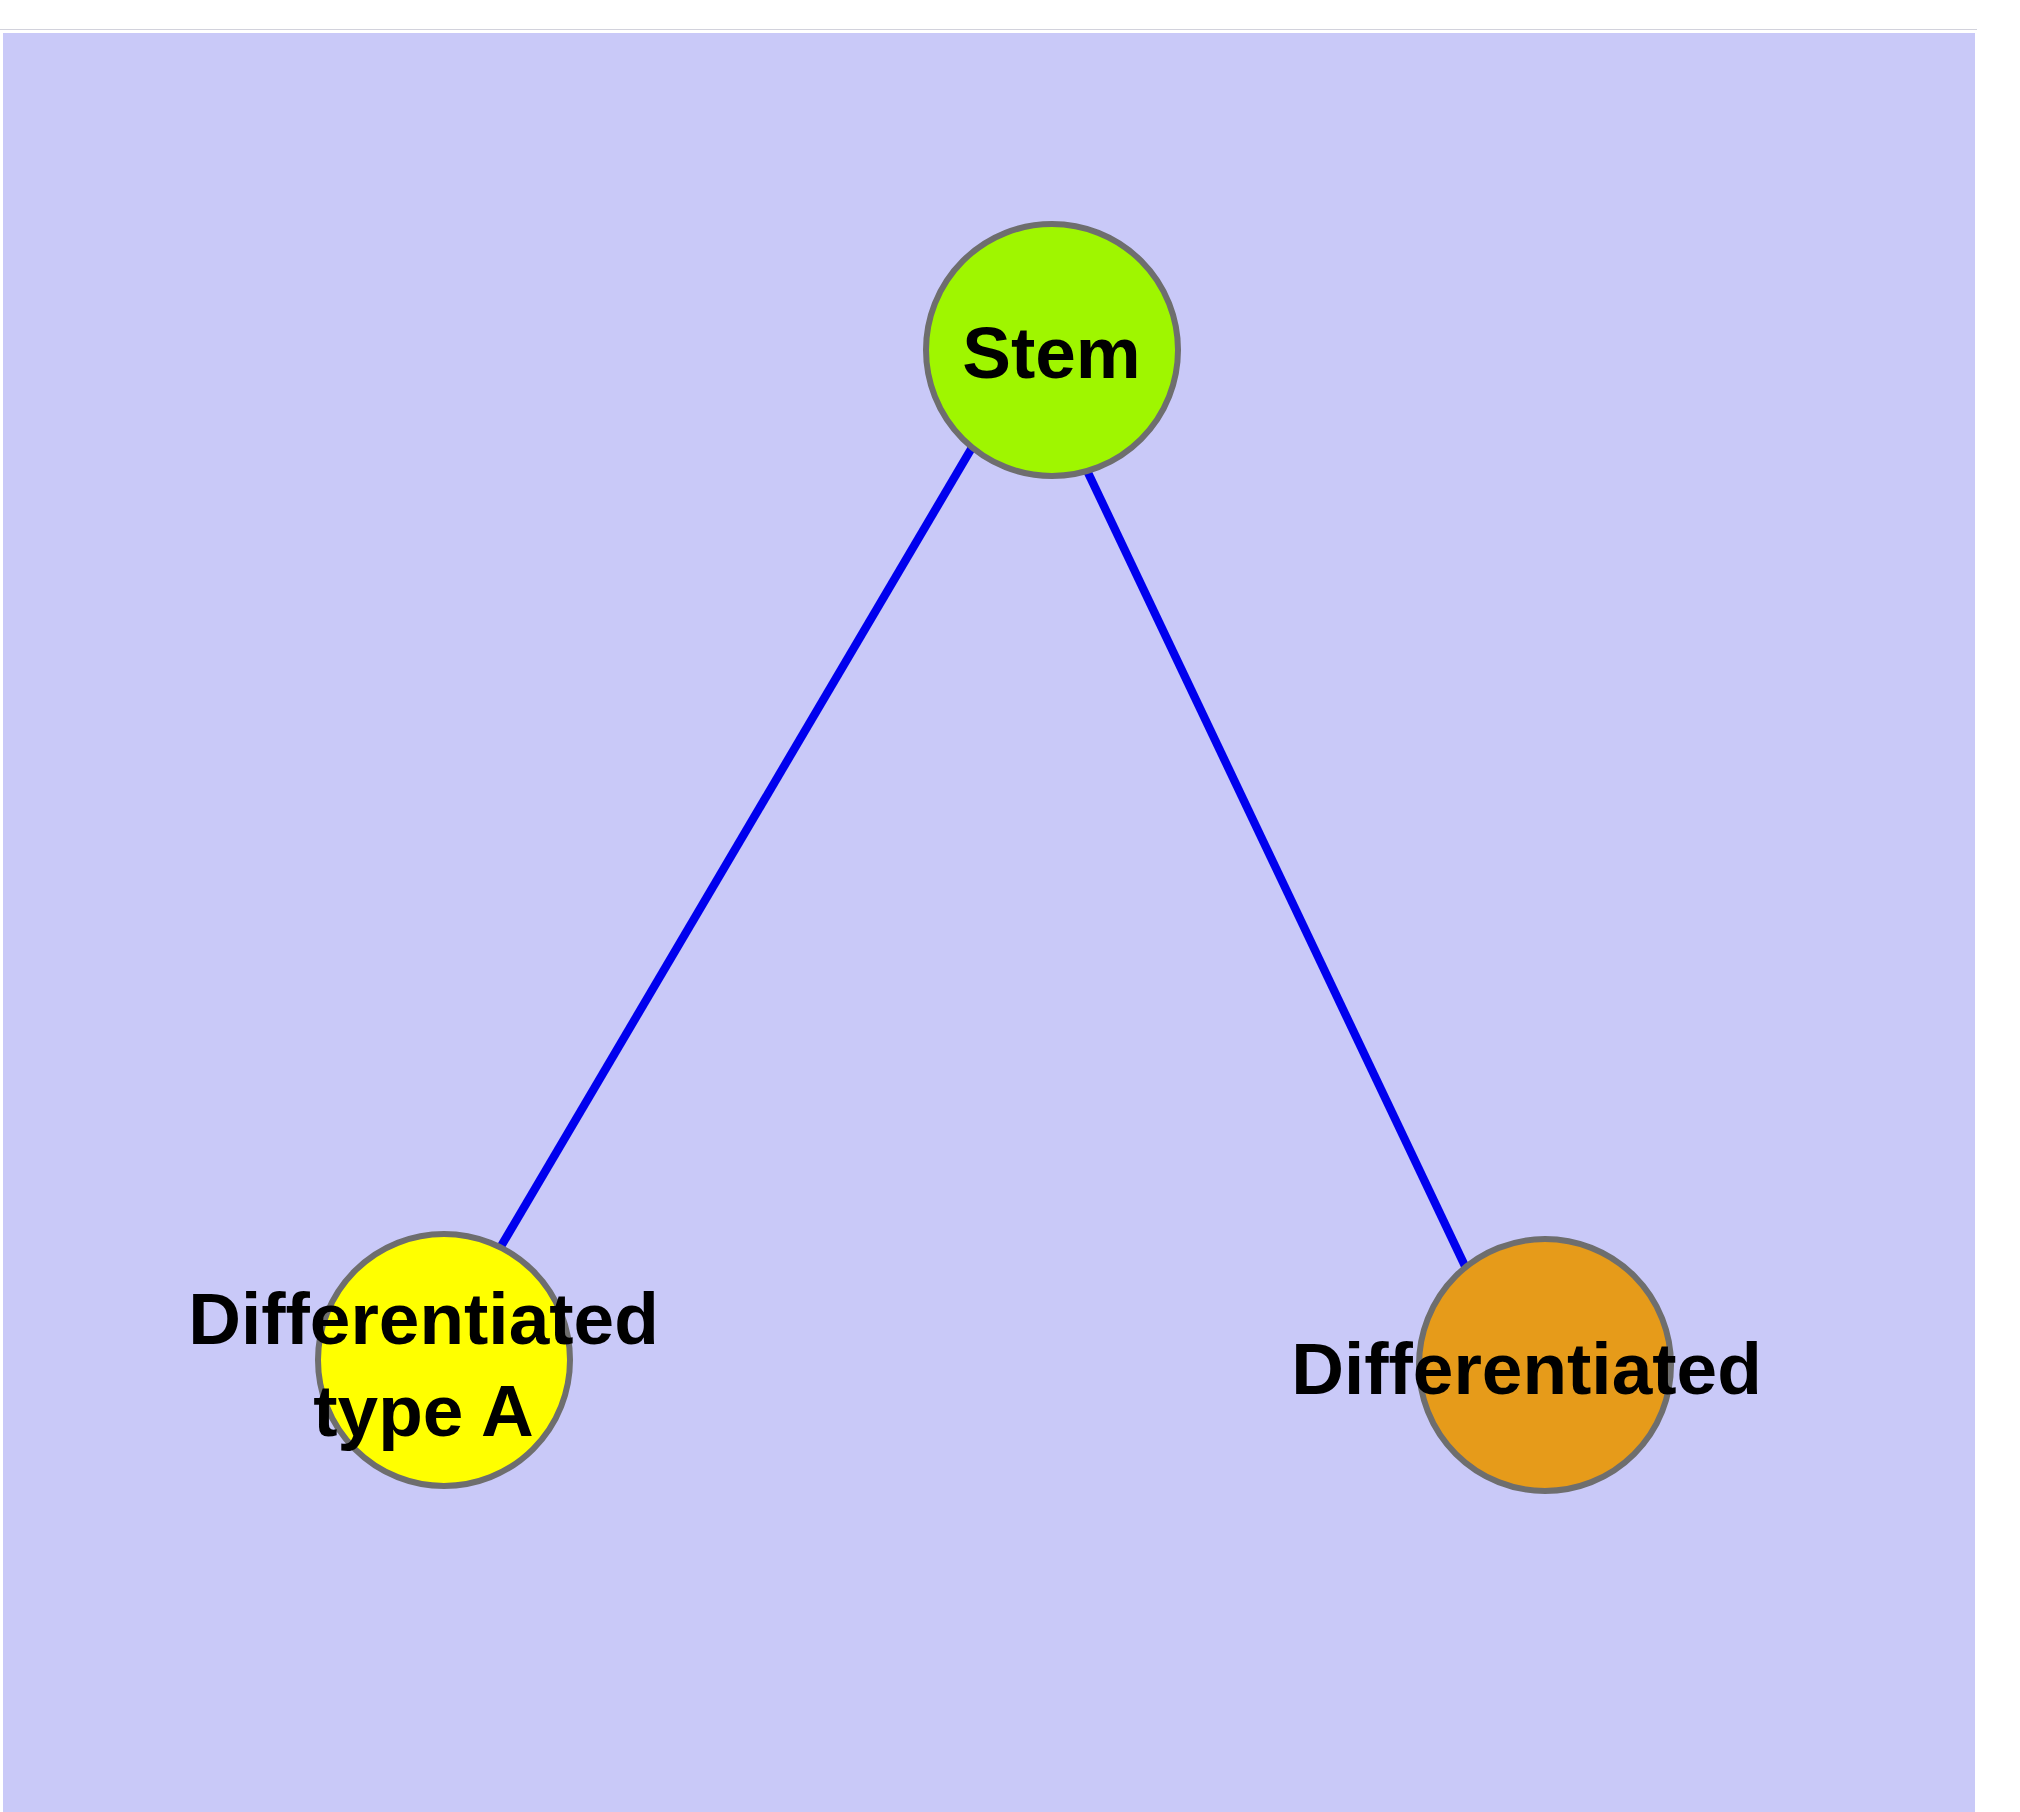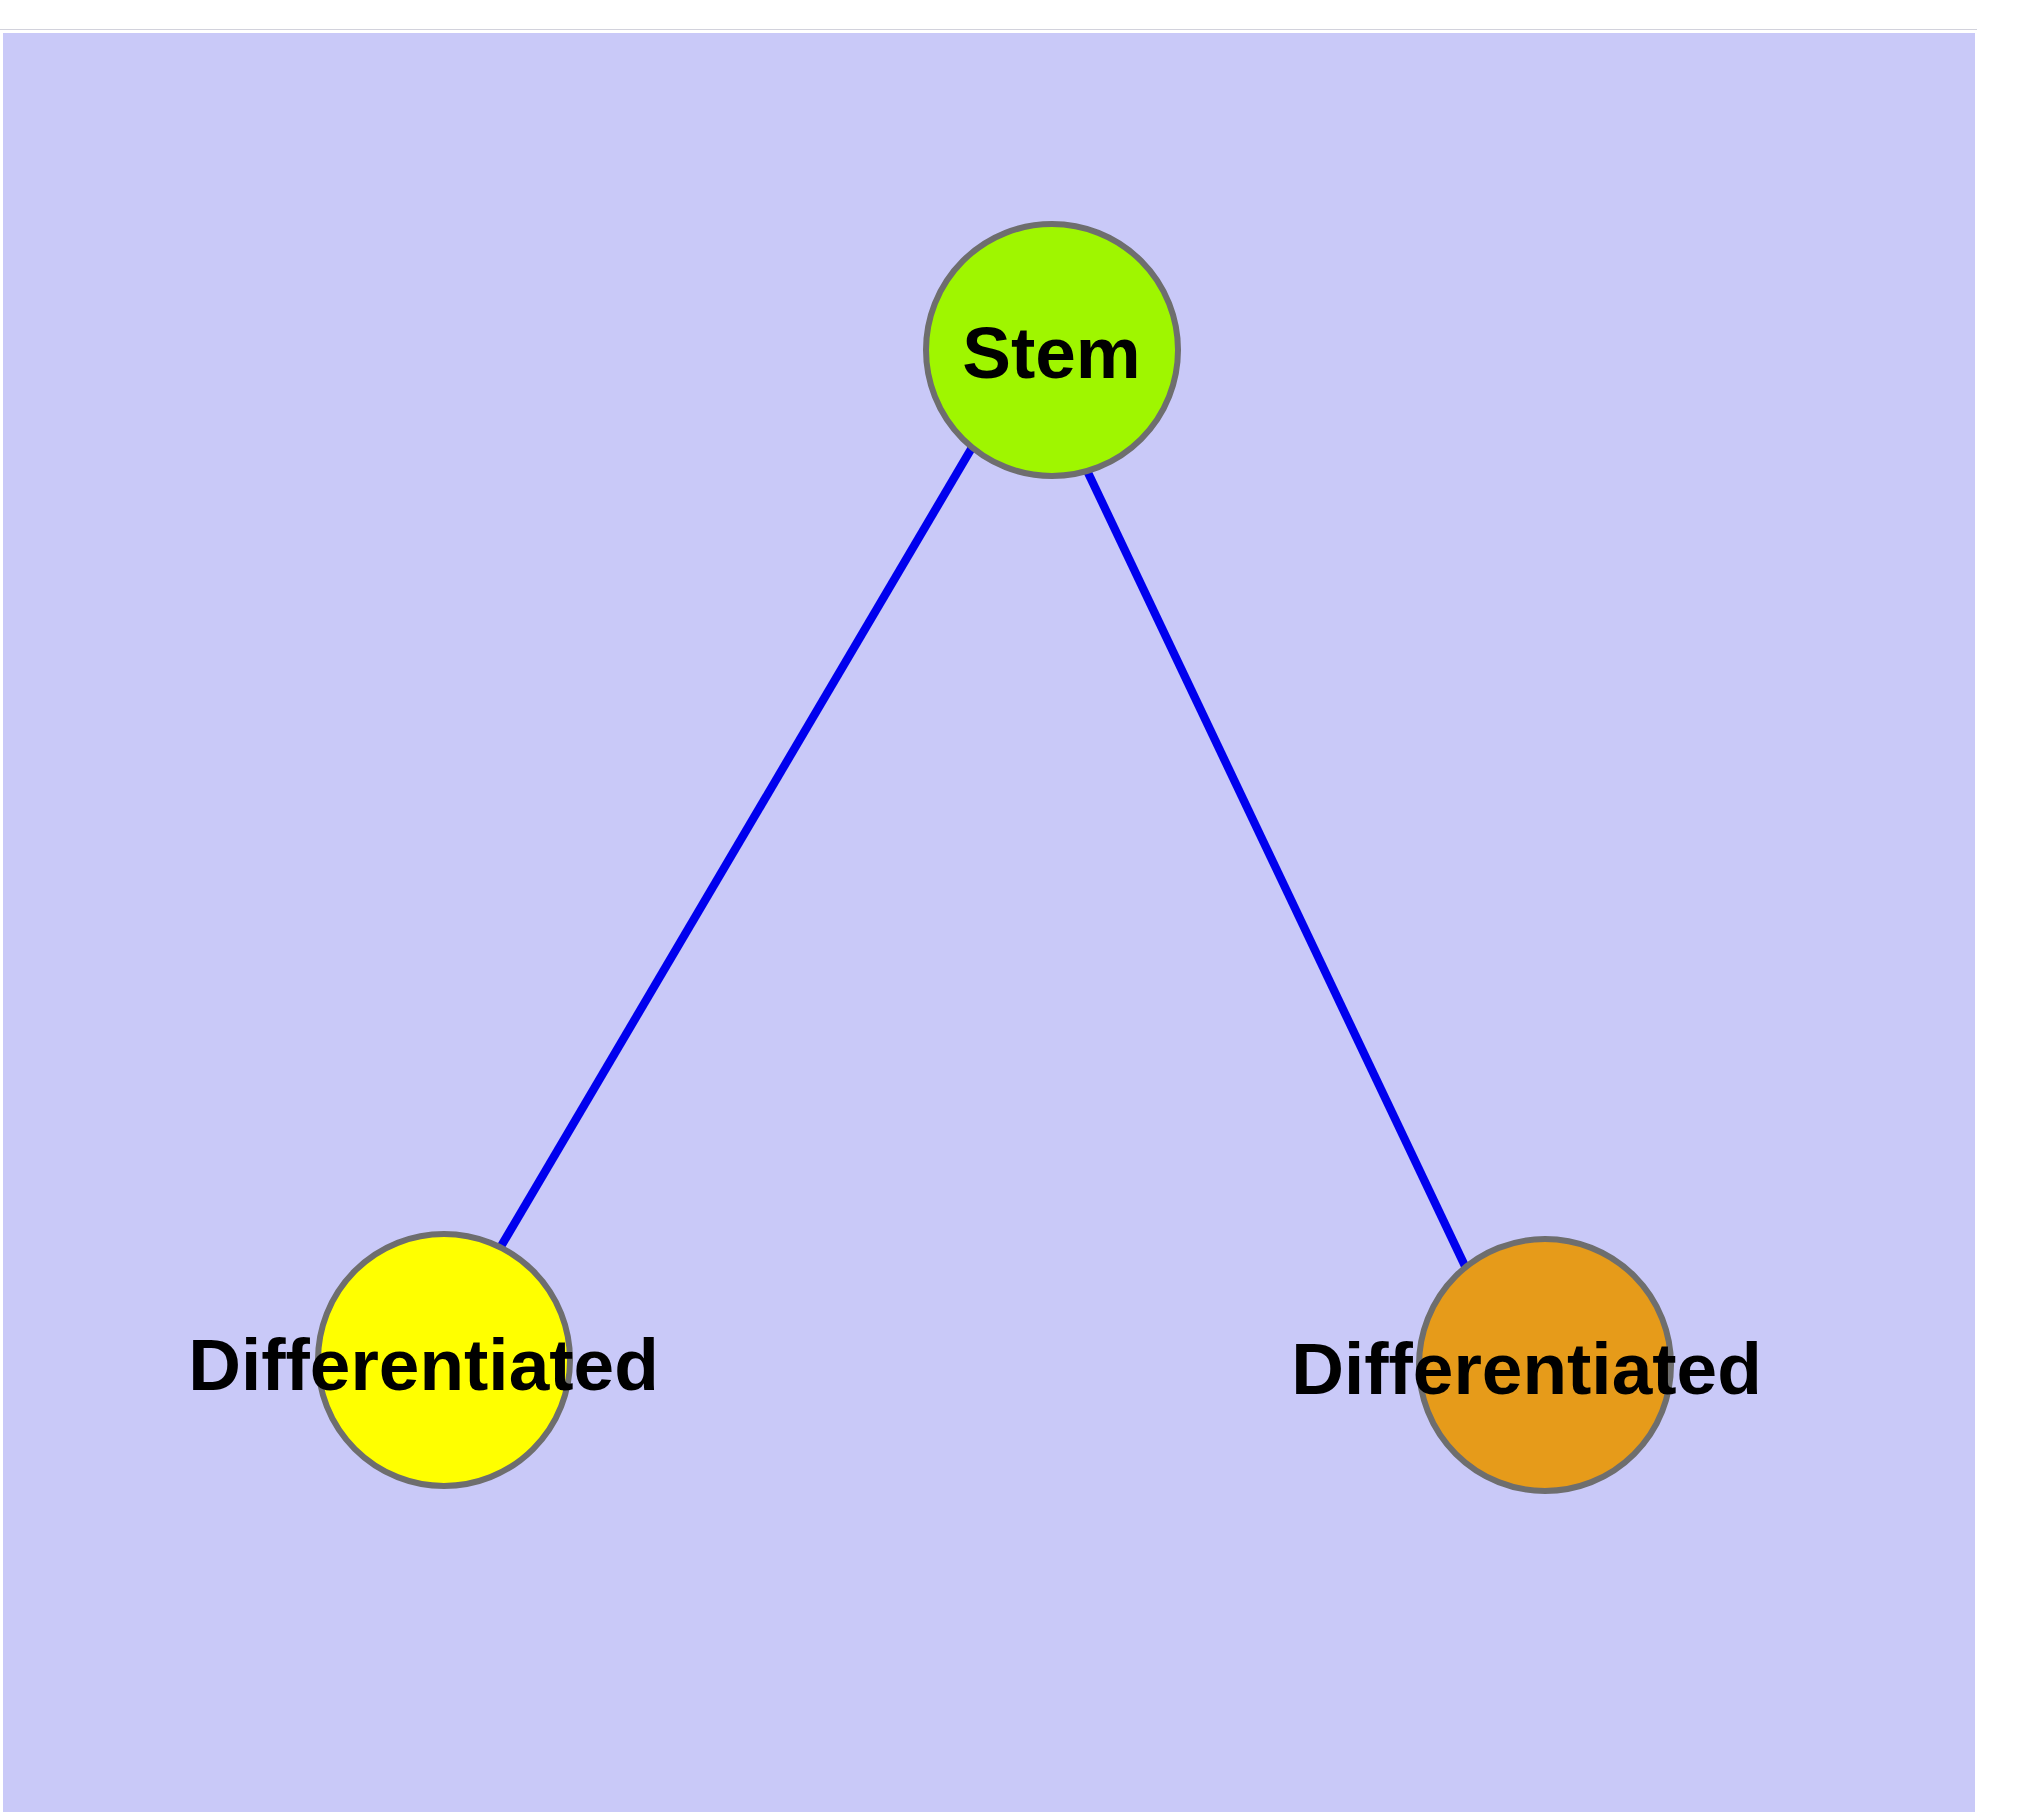--- a/index.html
+++ b/index.html
@@ -67,20 +67,21 @@
         <line x1="1238" y1="374" x2="1819" y2="1571" stroke="#0000EE" stroke-width="10"></line>
       </svg>
     <div class="node-layer">
         <div class="node" style="left: 920px; top: 188px; width: 258px; height: 258px; background: rgb(159, 246, 0); border-color: rgb(110, 110, 110);"></div>
         <div class="node-label" style="left: 1049px; top: 320px; color: rgb(0, 0, 0);">
           <div>Stem</div>
         </div>
         <div class="node" style="left: 312px; top: 1198px; width: 258px; height: 258px; background: rgb(255, 255, 0); border-color: rgb(110, 110, 110);"></div>
         <div class="node-label" style="left: 421px; top: 1332px; color: rgb(0, 0, 0);">
           <div>Differentiated</div>
+          <div>type A</div>
         </div>
         <div class="node" style="left: 1413px; top: 1203px; width: 258px; height: 258px; background: rgb(230, 155, 26); border-color: rgb(110, 110, 110);"></div>
         <div class="node-label" style="left: 1524px; top: 1336px; color: rgb(0, 0, 0);">
           <div>Differentiated</div>
         </div>
       </div>
   </div>
 </div>
 
 

